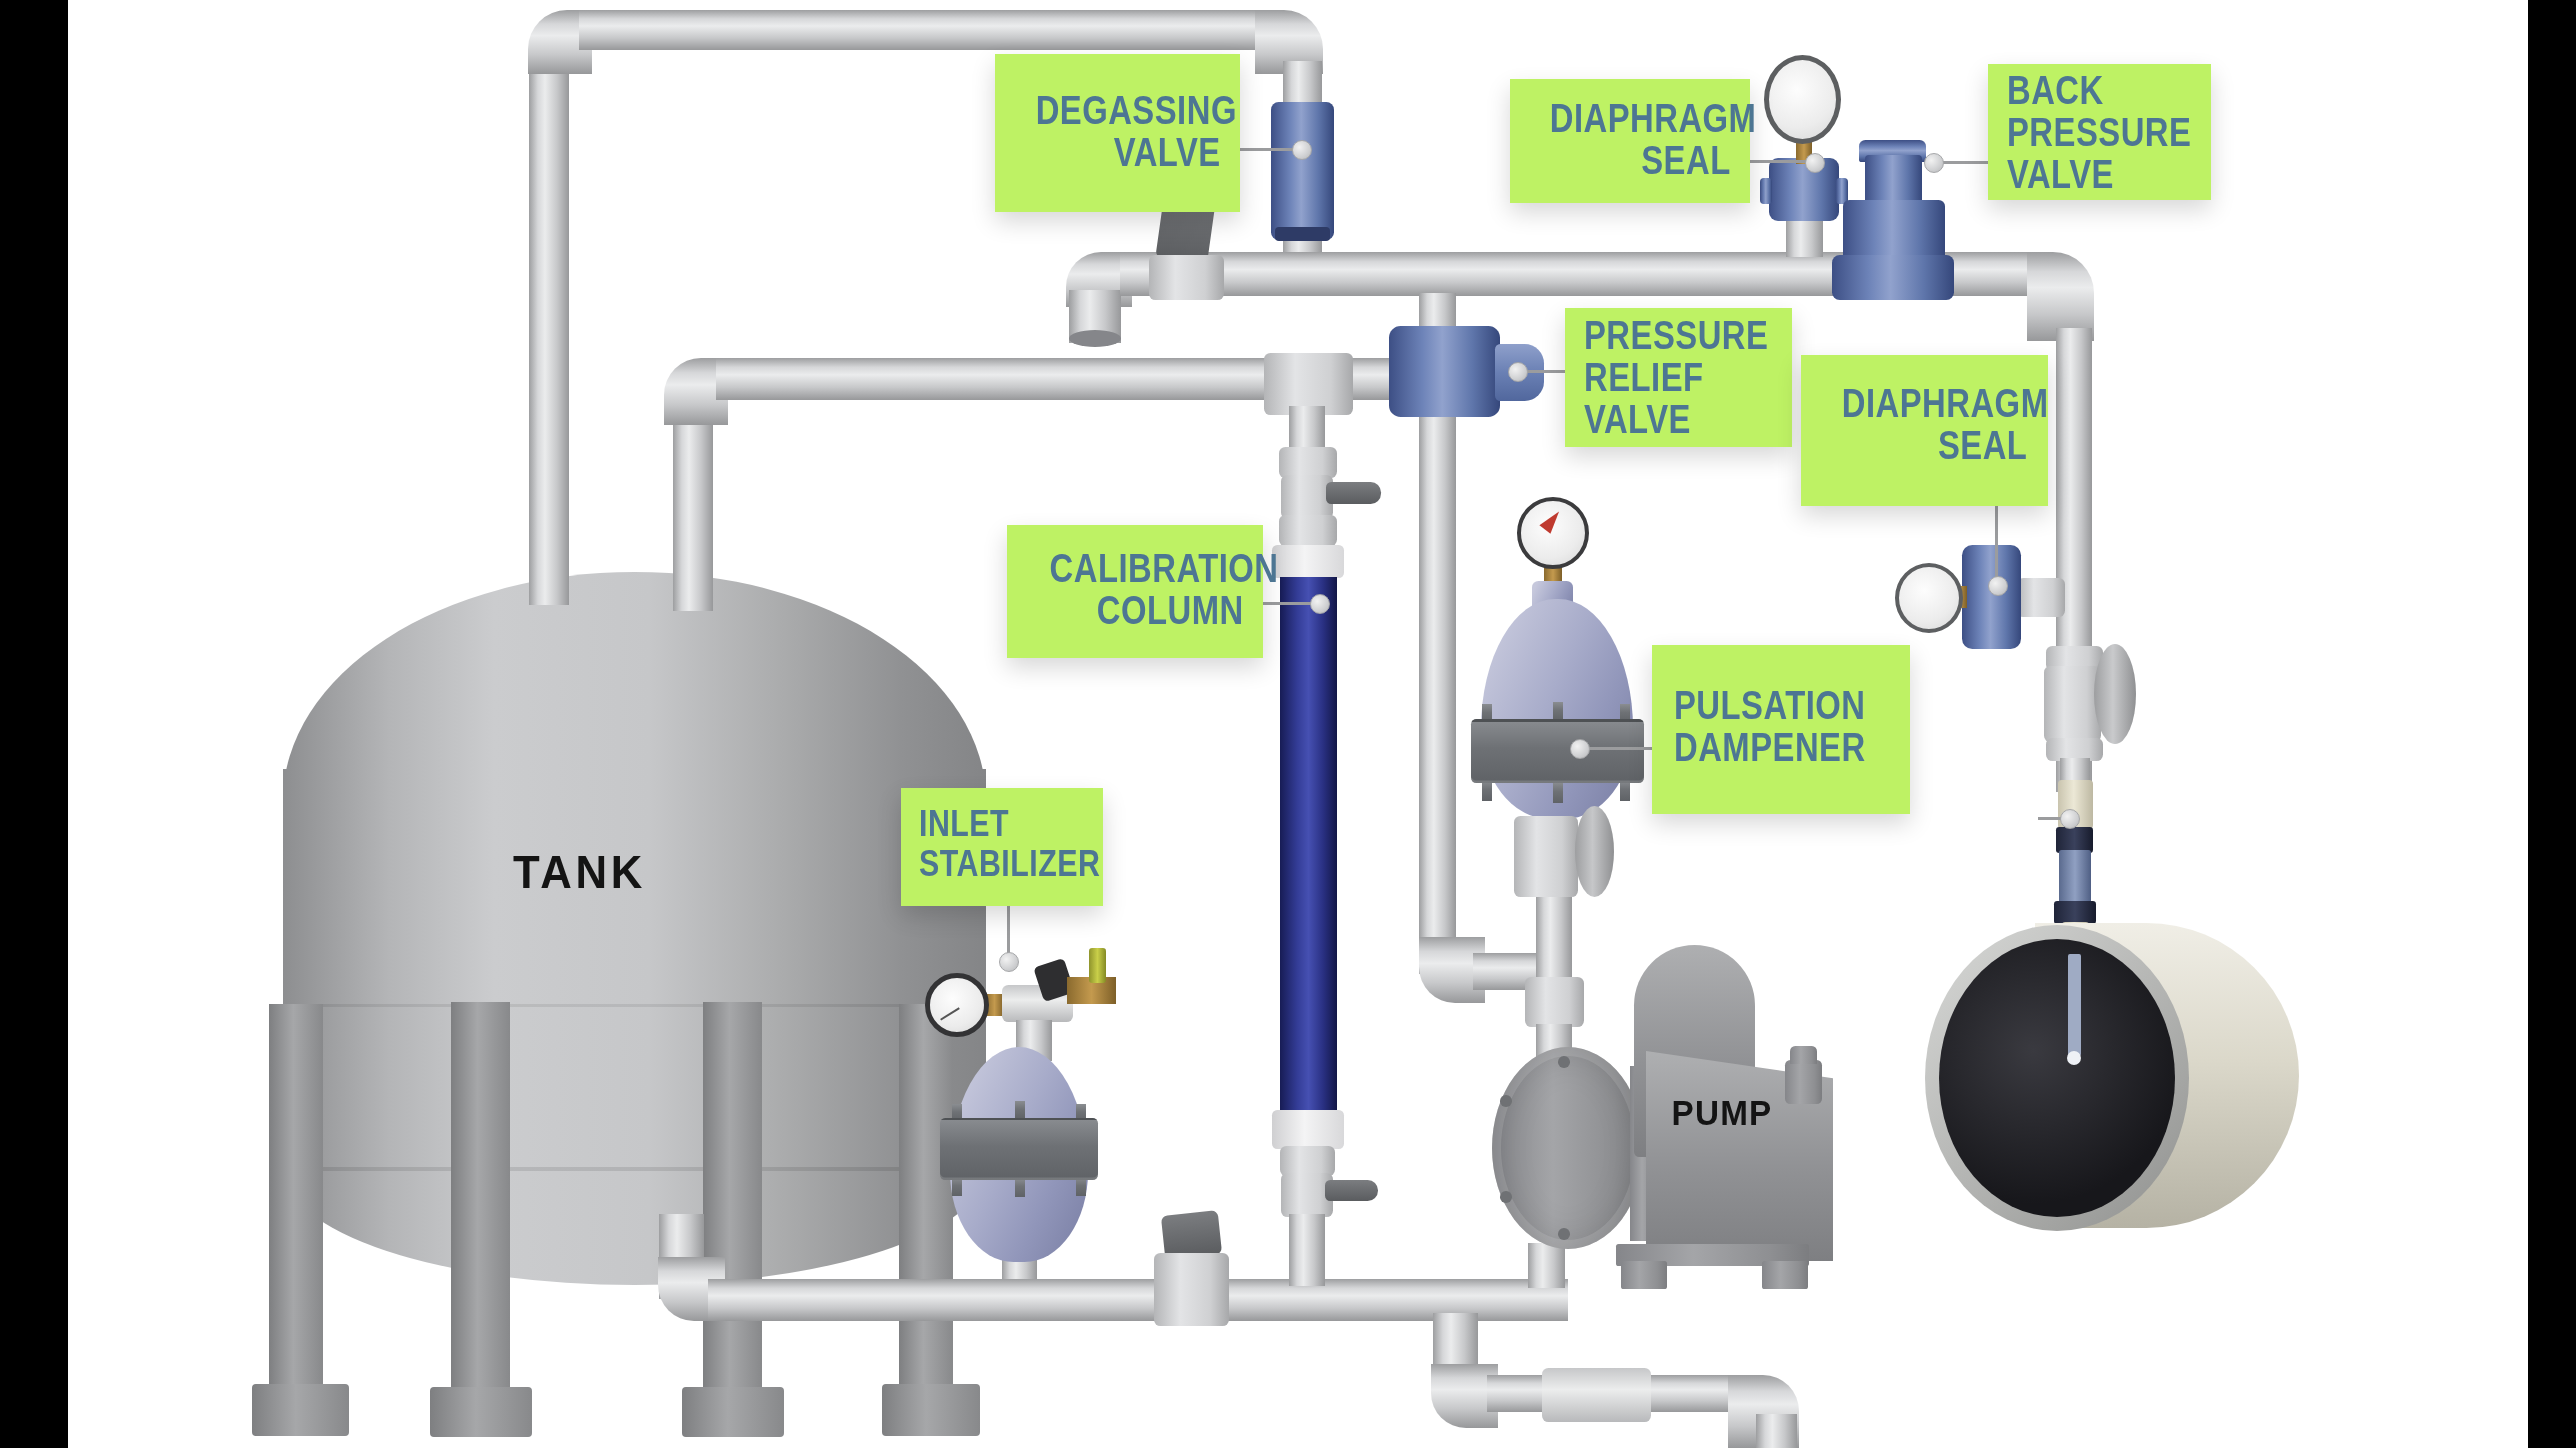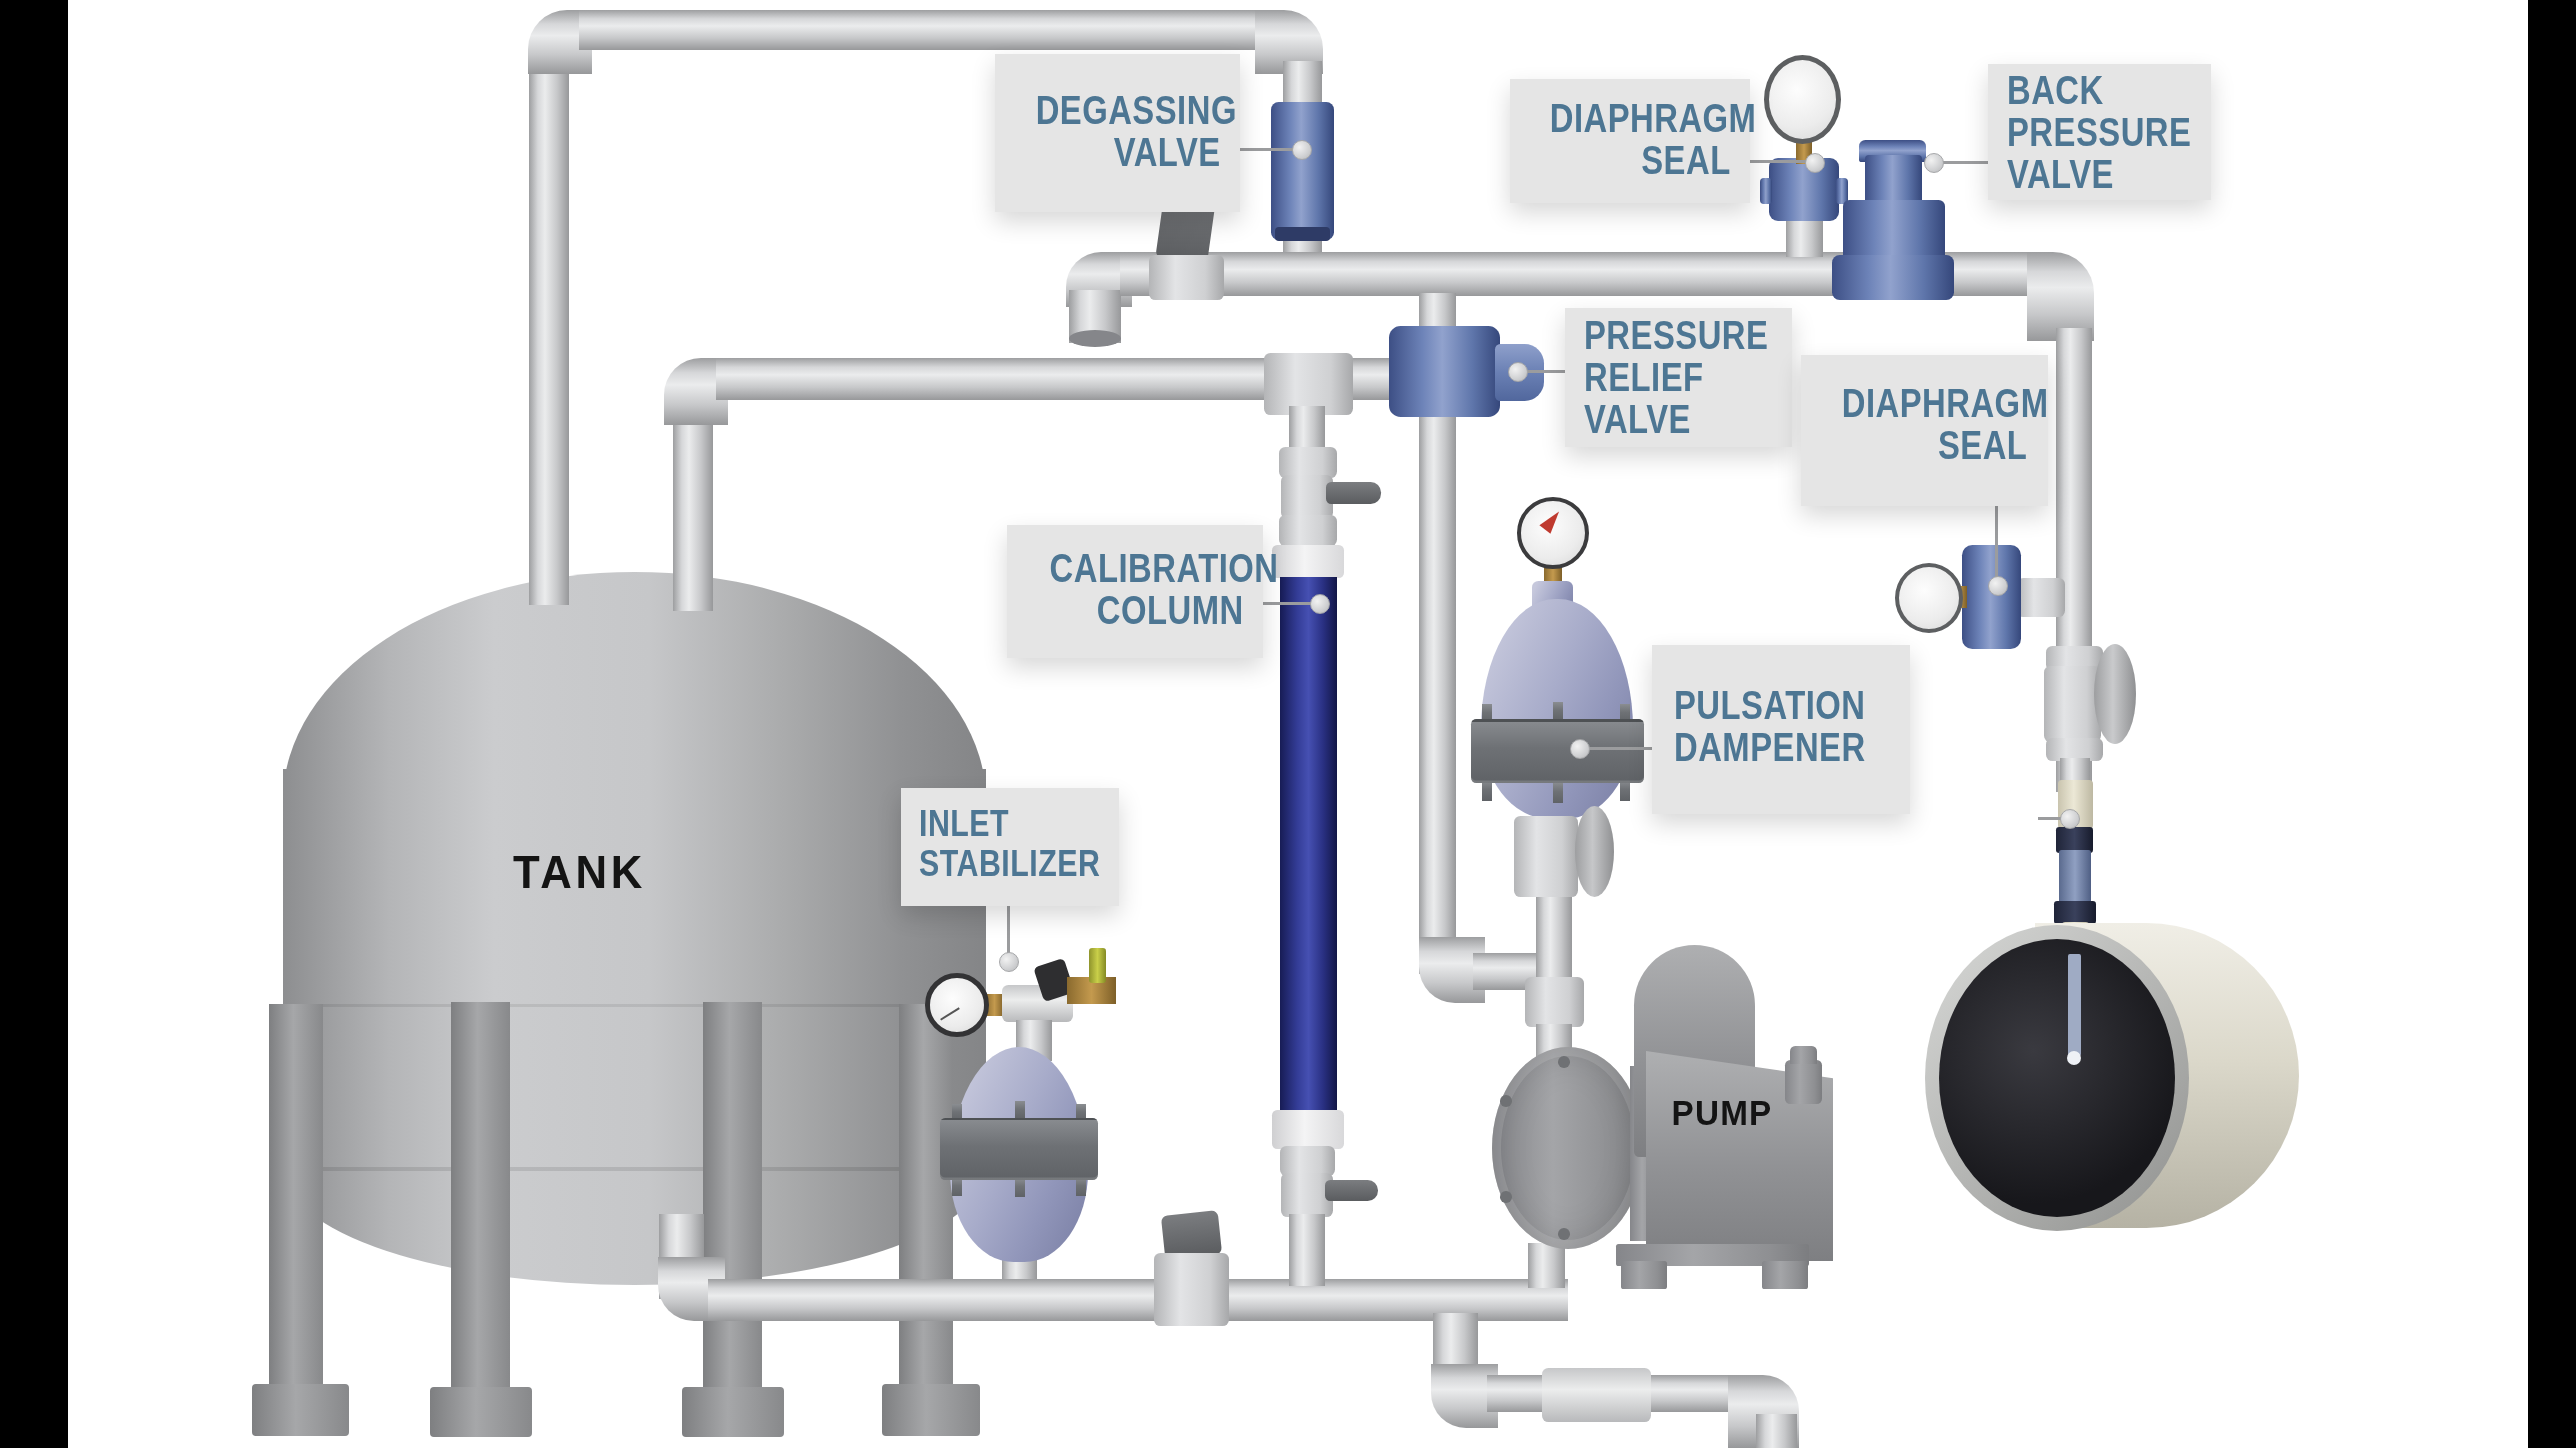--- a/index.html
+++ b/index.html
@@ -20,21 +20,21 @@
   .tank{background:linear-gradient(90deg,#8d8e90 0%,#b4b5b7 15%,#cbccce 30%,#c6c7c9 52%,#a9aaab 72%,#909193 88%,#848587 100%);}
   .pg{background:linear-gradient(90deg,#85868a,#a4a5a8 40%,#8e8f92 80%,#7c7d80);}
   .pgh{background:linear-gradient(180deg,#aeafb1,#919295 55%,#7e7f82);}
   .cream{background:linear-gradient(180deg,#f0eee6,#dbd8ca 45%,#b5b2a4);}
   .brass{background:linear-gradient(90deg,#8a6a2e,#c49a4e 50%,#7d5f28);}
   .beige{background:linear-gradient(90deg,#c9c4ae,#ece8d6 45%,#bdb8a2);}
   .navy{background:linear-gradient(90deg,#1f2438,#3a415c 50%,#171b2c);}
   .dark{background:linear-gradient(180deg,#7b7d80,#5a5c5f);}
   .white-cap{background:linear-gradient(90deg,#cfcfd1,#f4f4f5 45%,#d8d8da);border-radius:5.2px;}
   
-  .lbox{background:#e5e5e5;box-shadow:0 10.3px 23px rgba(0,0,0,.16);box-sizing:border-box;z-index:30;}
+  .lbox{background:#bef264;box-shadow:0 10.3px 23px rgba(0,0,0,.16);box-sizing:border-box;z-index:30;}
   .ltxt{font-weight:bold;color:#4d7693;font-size:40px;line-height:42px;letter-spacing:0.6px;}
   .tr{text-align:right;transform:scaleX(.82);transform-origin:100% 50%;}
   .tl{text-align:left;transform:scaleX(.82);transform-origin:0 50%;}
   .ltxt span{display:block;}
   .lline{background:#9b9c9e;z-index:25;}
   .ldot{background:radial-gradient(circle at 35% 35%,#f2f2f2,#cfd0d2 60%,#b4b5b7);border:1.3px solid #a6a7a9;border-radius:50%;width:18px;height:18px;z-index:26;}
   .gauge{border-radius:50%;background:radial-gradient(circle at 42% 38%,#fdfdfd,#ececec 60%,#d6d6d6);box-sizing:border-box;z-index:12;}
   .eq-text{font-weight:bold;color:#141414;z-index:15;}
   .z2{z-index:2}.z3{z-index:3}.z4{z-index:4}.z5{z-index:5}.z6{z-index:6}.z8{z-index:8}.z12{z-index:12}
 </style>
@@ -262,21 +262,21 @@
       <span>CALIBRATION</span>
         <span>COLUMN</span>
     </div>
   </div>
   <div class="abs lbox" style="left:1652px;top:645px;width:258px;height:169px;padding:39px 0 0 22px">
     <div class="ltxt tl">
       <span>PULSATION</span>
         <span>DAMPENER</span>
     </div>
   </div>
-  <div class="abs lbox" style="left:901px;top:788px;width:218px;height:118px;padding:15.5px 0 0 18px">
+  <div class="abs lbox" style="left:901px;top:788px;width:202px;height:118px;padding:15.5px 0 0 18px">
     <div class="ltxt tl" style="font-size:37px;line-height:40px">
       <span>INLET</span>
         <span>STABILIZER</span>
     </div>
   </div>
 
 </div>
 
 
 </body></html>

